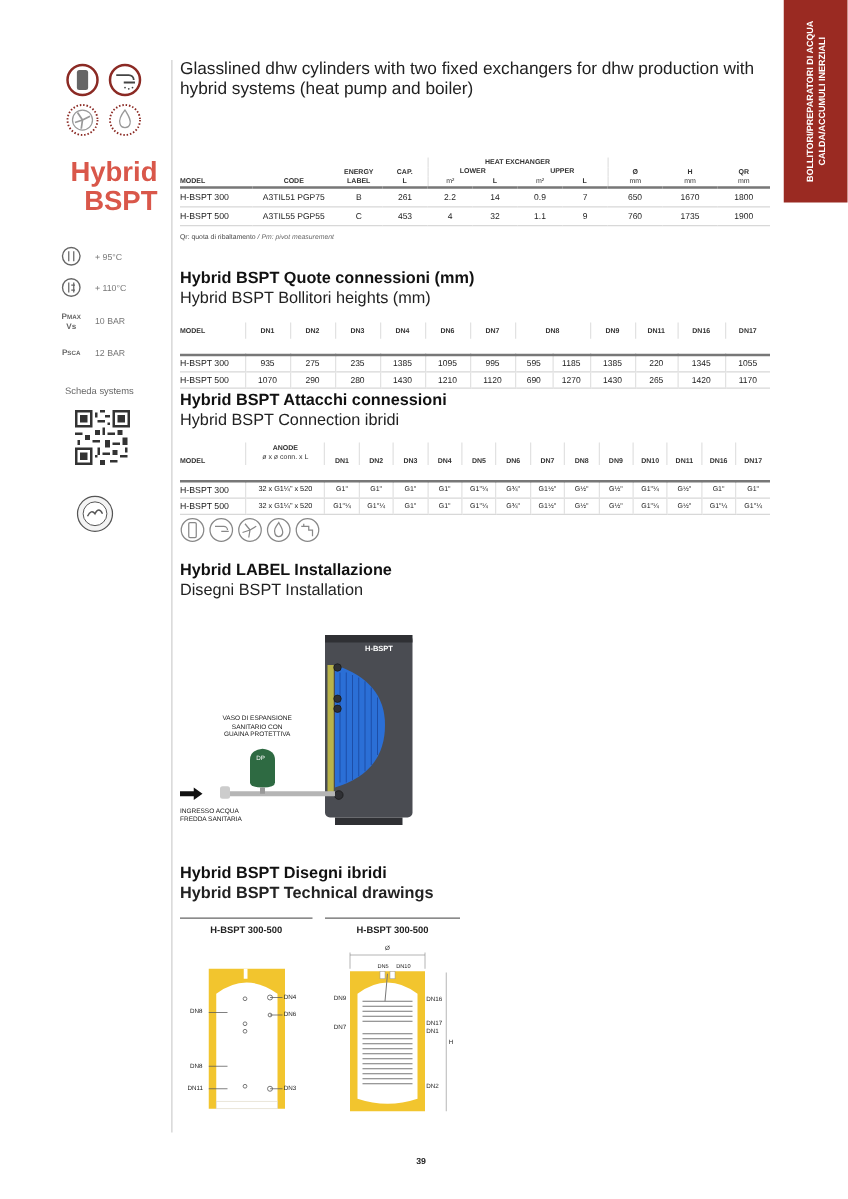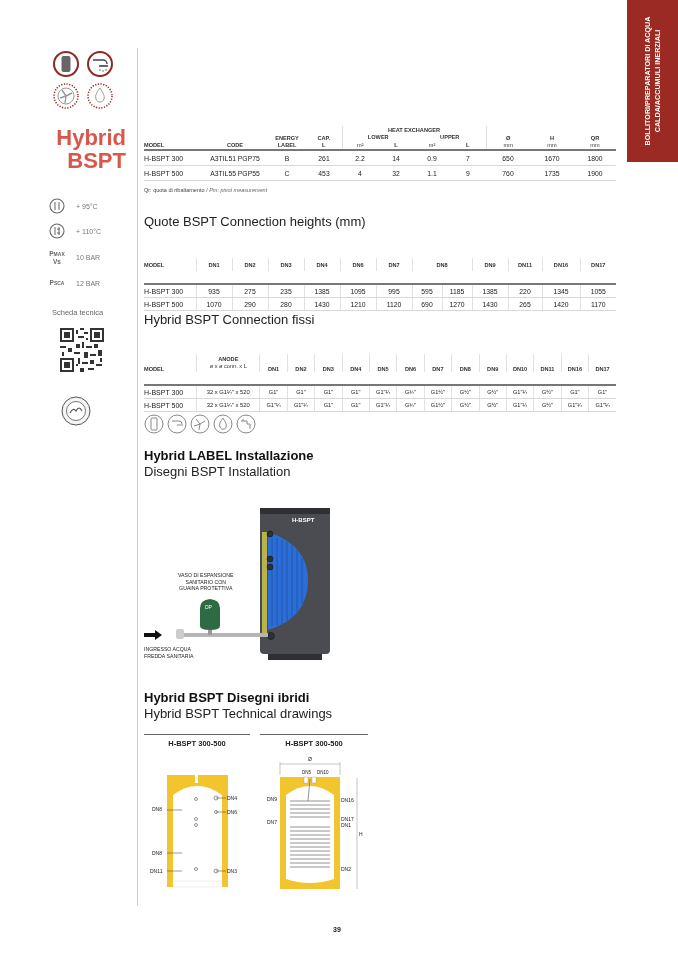--- a/index.html
+++ b/index.html
@@ -100,21 +100,21 @@
 </div>
 <div class="abs spec-row" style="top:246px;">
   <span class="lbl">P<span style="font-size:5px">MAX</span><br>Vs</span>
   <span class="val">10 BAR</span>
 </div>
 <div class="abs spec-row" style="top:272px;">
   <span class="lbl">P<span style="font-size:5px">SCA</span></span>
   <span class="val">12 BAR</span>
 </div>
 
-<div class="abs sched">Scheda tecnica</div>
+<div class="abs sched">Scheda systems</div>
 
 <div class="abs" style="left:60px;top:328px;">
   <svg width="44" height="44" viewBox="0 0 22 22">
     <rect width="22" height="22" fill="#fff"></rect>
     <g fill="#333">
       <rect x="0" y="0" width="7" height="7"></rect>
         <rect x="1" y="1" width="5" height="5" fill="#fff"></rect>
         <rect x="2" y="2" width="3" height="3"></rect>
       <rect x="15" y="0" width="7" height="7"></rect>
         <rect x="16" y="1" width="5" height="5" fill="#fff"></rect>
@@ -152,20 +152,21 @@
 
 <div class="abs" style="left:61px;top:396px;">
   <svg width="30" height="30" viewBox="0 0 30 30">
     <circle cx="15" cy="15" r="14" fill="#f4f4f4" stroke="#555" stroke-width="1"></circle>
     <circle cx="15" cy="15" r="9.5" fill="#fff" stroke="#555" stroke-width=".8"></circle>
     <path d="M9 17 q3 -6 6 -2 q3 -6 6 0" fill="none" stroke="#555" stroke-width="1.2"></path>
   </svg>
 </div>
 
 <div class="abs" style="left:144px;top:47px;width:470px;">
+  <h2 class="title-en" style="font-weight:normal">Glasslined dhw cylinders with two fixed exchangers for dhw production with hybrid systems (heat pump and boiler)</h2>
 </div>
 
 <table class="t1" style="left:144px;top:126px;width:472px;">
   <colgroup>
     <col style="width:58px">
       <col style="width:66px">
       <col style="width:38px">
       <col style="width:36px">
     <col style="width:36px">
       <col style="width:36px">
@@ -232,21 +233,22 @@
     <td>9</td>
     <td>760</td>
     <td>1735</td>
     <td>1900</td>
   </tr>
 </tbody>
   </table>
 <div class="abs note"><span>Qr: quota di ribaltamento</span><i> / Pm: pivot measurement</i></div>
 
 <div class="abs" style="left:144px;top:214px;">
-  <h2 class="sec-en" style="font-weight:normal">Quote BSPT Connection heights (mm)</h2>
+  <h2 class="sec-it">Hybrid BSPT Quote connessioni (mm)</h2>
+  <h2 class="sec-en" style="font-weight:normal">Hybrid BSPT Bollitori heights (mm)</h2>
 </div>
 <table class="t2" style="left:144px;top:258px;width:472px;">
   <colgroup>
     <col style="width:52px">
       <col style="width:36px">
       <col style="width:36px">
       <col style="width:36px">
       <col style="width:36px">
       <col style="width:36px">
       <col style="width:36px">
@@ -302,21 +304,22 @@
     <td>1270</td>
     <td>1430</td>
     <td>265</td>
     <td>1420</td>
     <td>1170</td>
   </tr>
 </tbody>
   </table>
 
 <div class="abs" style="left:144px;top:312px;">
-  <h2 class="sec-en" style="font-weight:normal">Hybrid BSPT Connection fissi</h2>
+  <h2 class="sec-it">Hybrid BSPT Attacchi connessioni</h2>
+  <h2 class="sec-en" style="font-weight:normal">Hybrid BSPT Connection ibridi</h2>
 </div>
 <table class="t2" style="left:144px;top:354px;width:472px;">
   <colgroup>
     <col style="width:50px">
       <col style="width:60px">
     <col style="width:26px">
       <col style="width:26px">
       <col style="width:26px">
       <col style="width:26px">
       <col style="width:26px">
@@ -464,21 +467,21 @@
     <div>GUAINA PROTETTIVA</div>
   </div>
   <div class="abs inst-lbl" style="left:4px;top:146px;">
     <div>INGRESSO ACQUA</div>
     <div>FREDDA SANITARIA</div>
   </div>
 </div>
 
 <div class="abs" style="left:144px;top:690px;">
   <h2 class="sec-it">Hybrid BSPT Disegni ibridi</h2>
-  <h2 class="sec-en" style="font-weight:normal">Hybrid BSPT Technical drawings</h2>
+  <h2 class="sec-en" style="font-weight:bold">Hybrid BSPT Technical drawings</h2>
 </div>
 
 <div class="abs" style="left:144px;top:734px;width:106px;height:1px;background:#666;"></div>
 <div class="abs" style="left:260px;top:734px;width:108px;height:1px;background:#666;"></div>
 <div class="abs drawlbl" style="left:144px;top:739px;width:106px;">H-BSPT 300-500</div>
 <div class="abs drawlbl" style="left:260px;top:739px;width:108px;">H-BSPT 300-500</div>
 
 <div class="abs" style="left:140px;top:755px;width:110px;height:140px;">
   <svg width="110" height="140" viewBox="0 0 110 140" style="position:absolute;left:0;top:0">
     <path d="M27 20 H88 V132 H27 Z" fill="#f2c52e"></path>

